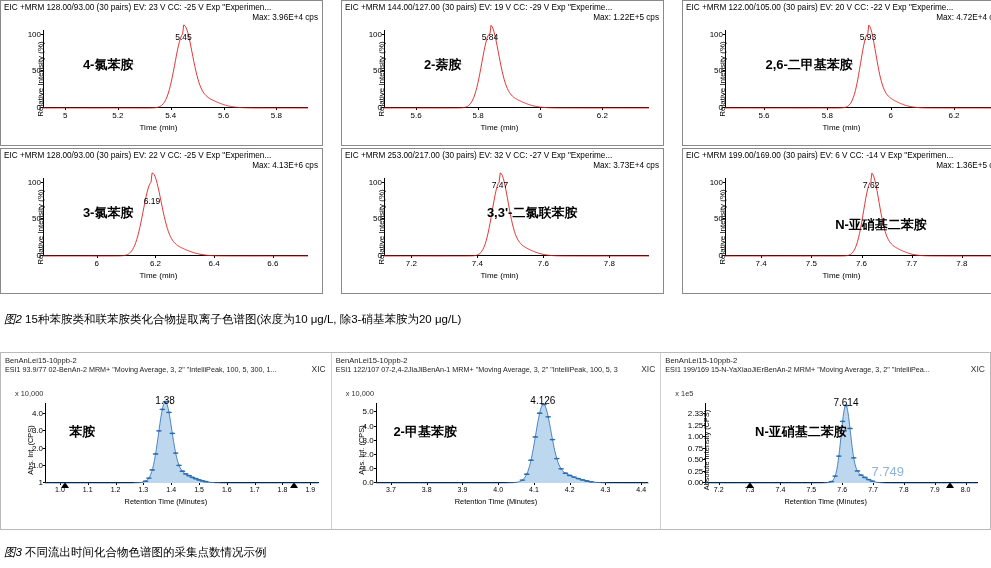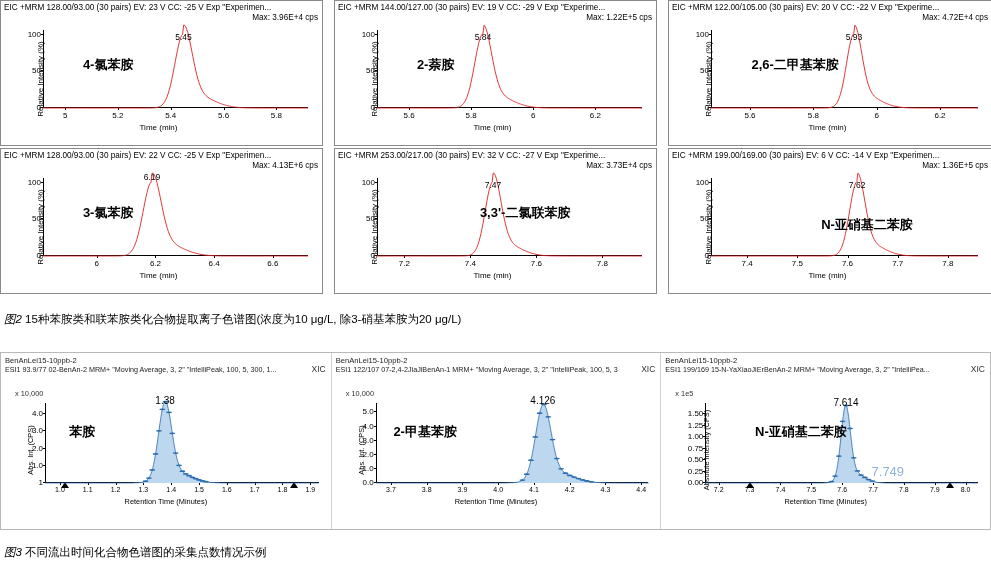--- a/index.html
+++ b/index.html
@@ -1,21 +1,21 @@
 <!DOCTYPE html>
 <html><head>
 <meta charset="utf-8">
 <style>
   html,body{margin:0;padding:0;}
   body{width:991px;height:568px;background:#ffffff;font-family:"Liberation Sans",sans-serif;overflow:hidden;}
   .wrap{position:relative;width:991px;height:568px;}
 
   
   .fig2{position:absolute;left:0;top:0;width:991px;height:300px;}
-  .fig2-grid{display:grid;grid-template-columns:323px 323px 325px;grid-template-rows:146px 146px;gap:2px 11px;}
+  .fig2-grid{display:grid;grid-template-columns:323px 323px 325px;grid-template-rows:146px 146px;gap:2px 18px;}
   .panel{position:relative;border:1px solid #8a8a8a;background:#ffffff;box-sizing:border-box;}
   .panel-hdr{font-size:8.2px;color:#000;padding:2px 3px 0 3px;line-height:10px;white-space:nowrap;overflow:hidden;}
   .panel-max{font-size:8.2px;color:#000;text-align:right;padding:0 4px 1px 3px;line-height:10px;white-space:nowrap;}
   .plotbox{position:relative;margin:0 6px 0 0;height:110px;}
   .ylab{position:absolute;left:2px;top:50%;transform:translateY(-50%) rotate(-90deg);transform-origin:center;font-size:8px;white-space:nowrap;}
   .axes{position:absolute;left:42px;right:8px;top:6px;bottom:26px;border-left:1px solid #000;border-bottom:1px solid #000;}
   .ytick{position:absolute;right:100%;transform:translateY(-50%);font-size:8px;padding-right:3px;white-space:nowrap;}
   .ytickmark{position:absolute;right:100%;width:3px;height:1px;background:#000;}
   .xtick{position:absolute;top:100%;transform:translateX(-50%);font-size:8px;padding-top:4px;white-space:nowrap;}
   .xtickmark{position:absolute;top:100%;width:1px;height:3px;background:#000;}
@@ -167,21 +167,21 @@
               <div class="xtick" style="left:64.4444444444445%">6.4</div>
             <div class="xtickmark" style="left:64.4444444444445%"></div>
               <div class="xtick" style="left:86.66666666666664%">6.6</div>
             <div class="xtickmark" style="left:86.66666666666664%"></div>
             </div>
       <div class="trace">
         <svg viewBox="0 0 100 100" preserveAspectRatio="none">
           <polyline points="0.00,100.00 0.38,100.00 0.77,100.00 1.15,100.00 1.54,100.00 1.92,100.00 2.31,100.00 2.69,100.00 3.08,100.00 3.46,100.00 3.85,100.00 4.23,100.00 4.62,100.00 5.00,100.00 5.38,100.00 5.77,100.00 6.15,100.00 6.54,100.00 6.92,100.00 7.31,100.00 7.69,100.00 8.08,100.00 8.46,100.00 8.85,100.00 9.23,100.00 9.62,100.00 10.00,100.00 10.38,100.00 10.77,100.00 11.15,100.00 11.54,100.00 11.92,100.00 12.31,100.00 12.69,100.00 13.08,100.00 13.46,100.00 13.85,100.00 14.23,100.00 14.62,100.00 15.00,100.00 15.38,100.00 15.77,100.00 16.15,100.00 16.54,100.00 16.92,100.00 17.31,100.00 17.69,100.00 18.08,100.00 18.46,100.00 18.85,100.00 19.23,100.00 19.62,100.00 20.00,100.00 20.38,100.00 20.77,100.00 21.15,100.00 21.54,100.00 21.92,100.00 22.31,100.00 22.69,100.00 23.08,100.00 23.46,100.00 23.85,100.00 24.23,100.00 24.62,100.00 25.00,100.00 25.38,100.00 25.77,100.00 26.15,100.00 26.54,99.99 26.92,99.99 27.31,99.98 27.69,99.98 28.08,99.96 28.46,99.94 28.85,99.90 29.23,99.85 29.62,99.78 30.00,99.67 30.38,99.51 30.77,99.29 31.15,98.99 31.54,98.57 31.92,98.01 32.31,97.27 32.69,96.30 33.08,95.06 33.46,93.48 33.85,91.52 34.23,89.12 34.62,86.23 35.00,82.80 35.38,78.81 35.77,74.25 36.15,69.12 36.54,63.47 36.92,57.37 37.31,50.92 37.69,44.26 38.08,37.55 38.46,30.96 38.85,24.72 39.23,19.01 39.62,14.04 40.00,10.00 40.38,7.04 40.77,5.27 41.15,-6.35 41.54,-6.07 41.92,-4.52 42.31,-1.77 42.69,2.05 43.08,6.79 43.46,12.26 43.85,18.26 44.23,24.59 44.62,31.06 45.00,37.48 45.38,43.70 45.77,49.60 46.15,55.08 46.54,60.08 46.92,64.56 47.31,68.52 47.69,71.97 48.08,74.94 48.46,77.48 48.85,79.64 49.23,81.46 49.62,83.01 50.00,84.32 50.38,85.45 50.77,86.44 51.15,87.31 51.54,88.09 51.92,88.81 52.31,89.49 52.69,90.12 53.08,90.73 53.46,91.31 53.85,91.88 54.23,92.42 54.62,92.95 55.00,93.46 55.38,93.95 55.77,94.43 56.15,94.88 56.54,95.31 56.92,95.72 57.31,96.11 57.69,96.47 58.08,96.81 58.46,97.13 58.85,97.42 59.23,97.69 59.62,97.94 60.00,98.17 60.38,98.38 60.77,98.57 61.15,98.74 61.54,98.90 61.92,99.04 62.31,99.16 62.69,99.27 63.08,99.37 63.46,99.46 63.85,99.53 64.23,99.60 64.62,99.66 65.00,99.71 65.38,99.76 65.77,99.79 66.15,99.83 66.54,99.85 66.92,99.88 67.31,99.90 67.69,99.92 68.08,99.93 68.46,99.94 68.85,99.95 69.23,99.96 69.62,99.97 70.00,99.97 70.38,99.98 70.77,99.98 71.15,99.99 71.54,99.99 71.92,99.99 72.31,99.99 72.69,99.99 73.08,100.00 73.46,100.00 73.85,100.00 74.23,100.00 74.62,100.00 75.00,100.00 75.38,100.00 75.77,100.00 76.15,100.00 76.54,100.00 76.92,100.00 77.31,100.00 77.69,100.00 78.08,100.00 78.46,100.00 78.85,100.00 79.23,100.00 79.62,100.00 80.00,100.00 80.38,100.00 80.77,100.00 81.15,100.00 81.54,100.00 81.92,100.00 82.31,100.00 82.69,100.00 83.08,100.00 83.46,100.00 83.85,100.00 84.23,100.00 84.62,100.00 85.00,100.00 85.38,100.00 85.77,100.00 86.15,100.00 86.54,100.00 86.92,100.00 87.31,100.00 87.69,100.00 88.08,100.00 88.46,100.00 88.85,100.00 89.23,100.00 89.62,100.00 90.00,100.00 90.38,100.00 90.77,100.00 91.15,100.00 91.54,100.00 91.92,100.00 92.31,100.00 92.69,100.00 93.08,100.00 93.46,100.00 93.85,100.00 94.23,100.00 94.62,100.00 95.00,100.00 95.38,100.00 95.77,100.00 96.15,100.00 96.54,100.00 96.92,100.00 97.31,100.00 97.69,100.00 98.08,100.00 98.46,100.00 98.85,100.00 99.23,100.00 99.62,100.00 100.00,100.00" fill="none" stroke="#e02020" stroke-width="0.9" vector-effect="non-scaling-stroke"></polyline>
         </svg>
       </div>
-      <div class="rtlab" style="left:calc(42px + (100% - 50px) * 0.4111111111111115); top:0; transform:translateX(-50%);">6.19</div>
+      <div class="rtlab" style="left:calc(42px + (100% - 50px) * 0.4111111111111115); top:24px; transform:translateX(-50%);">6.19</div>
       <div class="cname" style="left:26%; top:32px;">3-氯苯胺</div>
       <div class="xlab">Time (min)</div>
     </div>
         </div>
         <div class="panel">
     <div class="panel-hdr">EIC +MRM 253.00/217.00 (30 pairs) EV: 32 V CC: -27 V Exp "Experime...</div>
     <div class="panel-max">Max: 3.73E+4 cps</div>
     <div class="plotbox">
       <div class="ylab">Relative Intensity (%)</div>
       <div class="axes">
@@ -404,21 +404,21 @@
               <div class="ytick" style="top:85.46511627906976%">0.25</div>
             <div class="ytickmark" style="top:85.46511627906976%"></div>
               <div class="ytick" style="top:70.93023255813952%">0.50</div>
             <div class="ytickmark" style="top:70.93023255813952%"></div>
               <div class="ytick" style="top:56.395348837209305%">0.75</div>
             <div class="ytickmark" style="top:56.395348837209305%"></div>
               <div class="ytick" style="top:41.860465116279066%">1.00</div>
             <div class="ytickmark" style="top:41.860465116279066%"></div>
               <div class="ytick" style="top:27.32558139534884%">1.25</div>
             <div class="ytickmark" style="top:27.32558139534884%"></div>
-              <div class="ytick" style="top:12.790697674418606%">1.50</div>
+              <div class="ytick" style="top:12.790697674418606%">2.33</div>
             <div class="ytickmark" style="top:12.790697674418606%"></div>
               <div class="xtick" style="left:4.545454545454555%;font-size:7px;">7.2</div>
             <div class="xtickmark" style="left:4.545454545454555%"></div>
               <div class="xtick" style="left:15.909090909090889%;font-size:7px;">7.3</div>
             <div class="xtickmark" style="left:15.909090909090889%"></div>
               <div class="xtick" style="left:27.272727272727327%;font-size:7px;">7.4</div>
             <div class="xtickmark" style="left:27.272727272727327%"></div>
               <div class="xtick" style="left:38.63636363636366%;font-size:7px;">7.5</div>
             <div class="xtickmark" style="left:38.63636363636366%"></div>
               <div class="xtick" style="left:50%;font-size:7px;">7.6</div>

